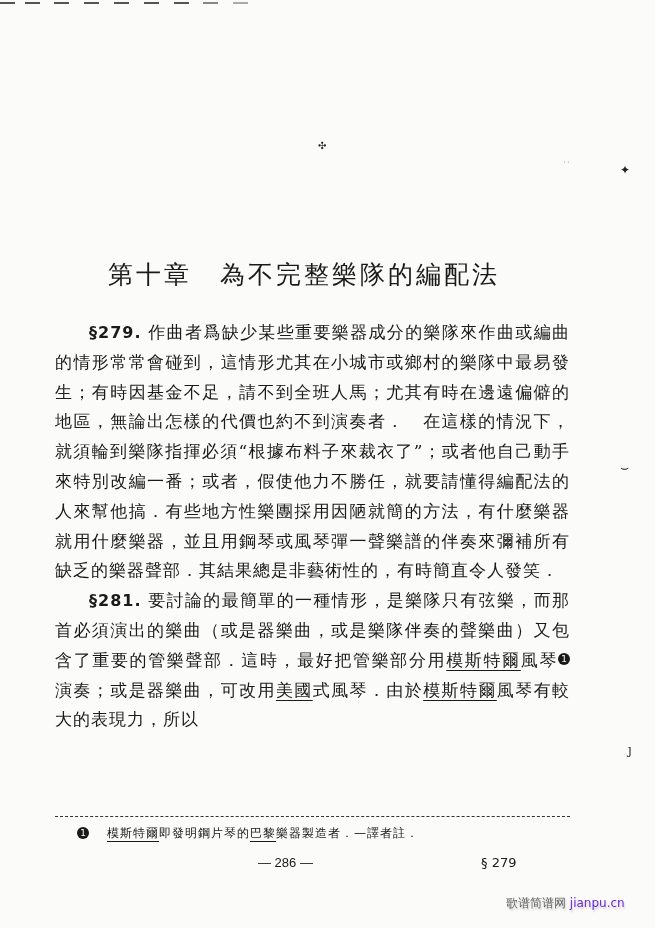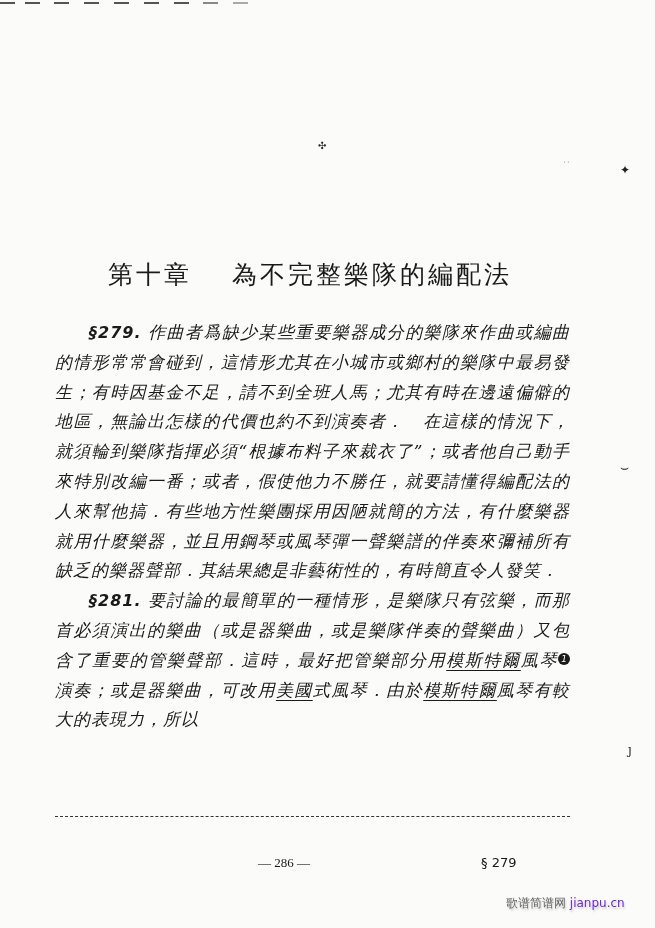--- a/index.html
+++ b/index.html
@@ -14,47 +14,47 @@
     .top-dashes { position: absolute; top: 0; left: 0; width: 260px; height: 8px; }
     .top-dashes span {
       position: absolute; top: 2px; height: 2px; width: 15px; background: #555;
     }
     .speck { position: absolute; color: #222; font-size: 10px; line-height: 10px; }
     .chapter-title {
       position: absolute; top: 258px; left: 108px; width: 420px;
       font-size: 25px; letter-spacing: 3px; font-weight: normal; margin: 0;
       white-space: nowrap;
     }
-    .chapter-title .num { margin-right: 40px; }
+    .chapter-title .num { margin-right: 28px; }
     .body-text {
       position: absolute; top: 318px; left: 55px; width: 515px;
       font-size: 17px; line-height: 29.8px; letter-spacing: 1px;
       text-align: justify;
     }
-    .para { margin: 0; text-indent: 34px; font-style: italic; }
+    .para { margin: 0; text-indent: 34px; }
     .para .sec { font-weight: bold; font-family: "DejaVu Sans", sans-serif; font-size: 16px; }
     .u { text-decoration: underline; text-underline-offset: 4px; }
     .note-mark {
       display: inline-block; width: 12px; height: 12px; border-radius: 50%;
       background: #1a1a1a; color: #fff; font-size: 9px; line-height: 12px;
       text-align: center; vertical-align: 4px; text-indent: 0; letter-spacing: 0;
       font-family: "DejaVu Sans", sans-serif;
     }
     .rule {
       position: absolute; top: 816px; left: 55px; width: 515px; height: 0;
       border-top: 1.5px dashed #333;
     }
     .footnote {
       position: absolute; top: 825px; left: 77px; font-size: 12px;
       letter-spacing: 1px; white-space: nowrap;
     }
     .footnote .note-mark { margin-right: 18px; vertical-align: 1px; }
     .page-number {
       position: absolute; top: 855px; left: 258px; font-size: 13px;
-      font-family: Liberation Serif, serif;
+      font-family: Liberation Sans, sans-serif;
     }
     .section-ref {
       position: absolute; top: 855px; left: 481px; font-size: 13px;
       font-family: "DejaVu Sans", sans-serif;
     }
     .watermark {
       position: absolute; top: 895px; left: 506px; font-size: 12px; color: #666;
       white-space: nowrap; font-family: "DejaVu Sans", sans-serif;
       text-shadow: 1px 2px 2px #ccc;
     }
@@ -93,20 +93,23 @@
       <span>作曲者爲缺少某些重要樂器成分的樂隊來作曲或編曲的情形常常會碰到，這情形尤其在小城市或鄉村的樂隊中最易發生；有時因基金不足，請不到全班人馬；尤其有時在邊遠偏僻的地區，無論出怎樣的代價也約不到演奏者．　在這樣的情況下，就須輪到樂隊指揮必須“根據布料子來裁衣了”；或者他自己動手來特別改編一番；或者，假使他力不勝任，就要請懂得編配法的人來幫他搞．有些地方性樂團採用因陋就簡的方法，有什麼樂器就用什麼樂器，並且用鋼琴或風琴彈一聲樂譜的伴奏來彌補所有缺乏的樂器聲部．其結果總是非藝術性的，有時簡直令人發笑．</span>
     </p>
     <p class="para">
       <span class="sec">§281.</span>
       <span>要討論的最簡單的一種情形，是樂隊只有弦樂，而那首必須演出的樂曲（或是器樂曲，或是樂隊伴奏的聲樂曲）又包含了重要的管樂聲部．這時，最好把管樂部分用</span><span class="u">模斯特爾</span><span>風琴</span><span class="note-mark">1</span><span>演奏；或是器樂曲，可改用</span><span class="u">美國</span><span>式風琴．由於</span><span class="u">模斯特爾</span><span>風琴有較大的表現力，所以</span>
     </p>
   </div>
 
   <div class="rule"></div>
 
+  <div class="footnote">
+    <span class="note-mark">1</span><span class="u">模斯特爾</span><span>即發明鋼片琴的</span><span class="u">巴黎</span><span>樂器製造者．—譯者註．</span>
+  </div>
 
   <div class="page-number">— 286 —</div>
   <div class="section-ref">§ 279</div>
 
   <div class="watermark">
     <span>歌谱简谱网</span>
     <span class="wm-url">jianpu.cn</span>
   </div>
 </div>
 

